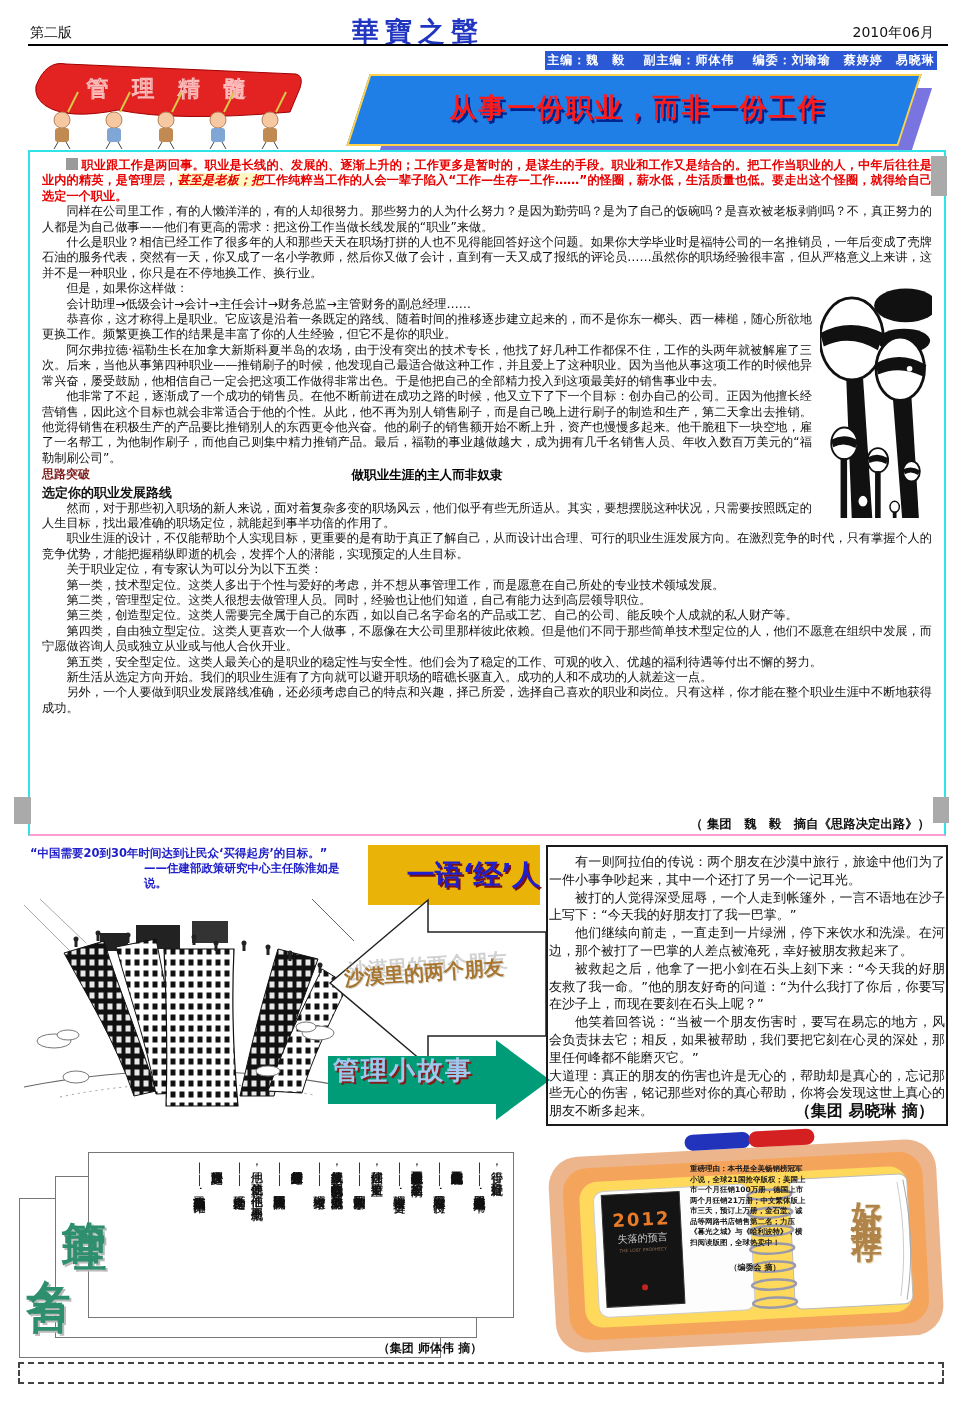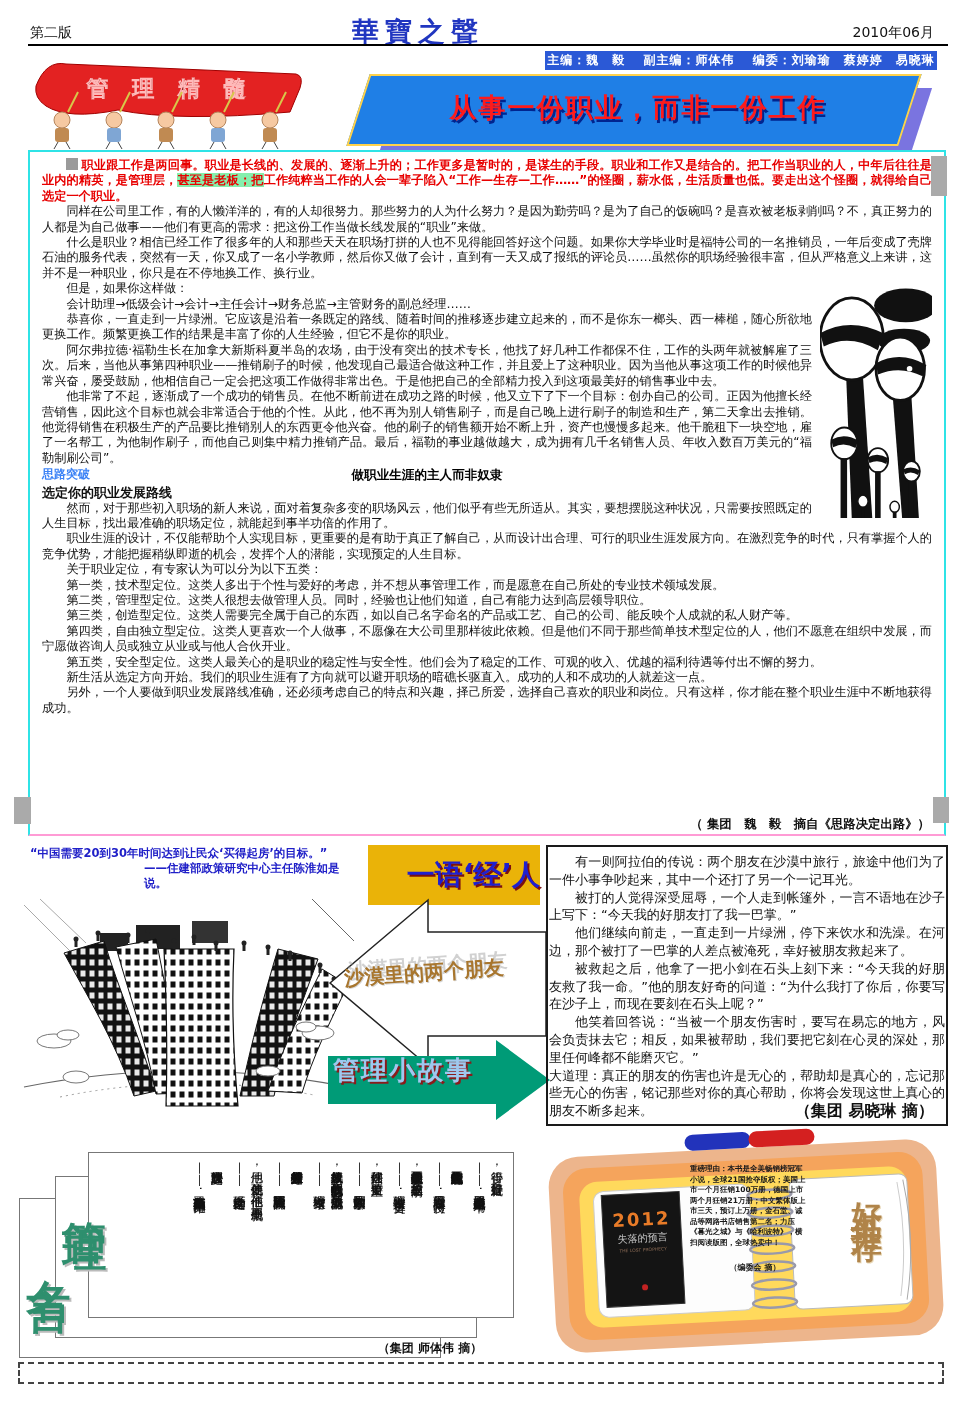--- a/index.html
+++ b/index.html
@@ -27,24 +27,24 @@
               text-shadow:2px 3px 0 #00248f;letter-spacing:2px;}
   
   .article{position:absolute;left:28px;top:150px;width:918px;height:686px;box-sizing:border-box;
            border:2px solid #2fe3e6;border-bottom-color:#ff9bd5;
            padding:6px 12px 4px 12px;font-size:12.2px;line-height:15.4px;
            text-align:justify;overflow:hidden;}
   .article p{margin:0;text-indent:2em;}
   .p-red{color:#e80000;font-weight:bold;text-indent:0;}
   .grey-sq{display:inline-block;width:12px;height:12px;background:#9a9a9a;
            margin-right:3px;vertical-align:-1px;}
-  .hl{background:#86efac;}
+  .hl{background:#fef9c3;font-style:italic;}
   .crowd-float{float:right;width:112px;height:235px;margin:2px 0 2px 8px;}
   .secrow{position:relative;height:17px;margin:1px 0;}
-  .sec-label{position:absolute;left:0;top:0;color:#3b82f6;font-weight:bold;font-size:12px;}
+  .sec-label{position:absolute;left:0;top:0;color:#7f1d1d;font-weight:bold;font-size:12px;}
   .sec-title{text-align:center;color:#000000;font-weight:bold;font-size:12.6px;}
   .subhead{font-weight:bold;font-size:13px;text-indent:0 !important;}
   .art-attr{position:absolute;right:14px;bottom:3px;font-weight:bold;font-size:12.4px;}
   .artifact{position:absolute;background:#aaa;}
   
   .cartoonbox{position:absolute;left:16px;top:846px;width:340px;height:278px;overflow:hidden;}
   .cap1{color:#2020c8;font-weight:bold;font-size:11.5px;padding-left:14px;}
   .cap2{color:#2020c8;font-weight:bold;font-size:11.5px;padding-left:128px;}
   
   .yiyu-box{position:absolute;left:368px;top:845px;width:172px;height:60px;background:#eab308;
@@ -177,21 +177,21 @@
       <path d="M85,200 Q94,195 103,201 L101,206 Q94,201 87,205 Z" fill="#111"></path>
       <rect x="91" y="212" width="5" height="40" fill="#111"></rect>
       <ellipse cx="42" cy="234" rx="5.5" ry="6.5" fill="#fff" stroke="#111" stroke-width="1.5"></ellipse>
       <rect x="40" y="240" width="4" height="12" fill="#111"></rect>
       <ellipse cx="76" cy="240" rx="5" ry="6" fill="#fff" stroke="#111" stroke-width="1.5"></ellipse>
       <rect x="74" y="245" width="4" height="7" fill="#111"></rect>
     </svg>
 
     <p>但是，如果你这样做：</p>
     <p>会计助理→低级会计→会计→主任会计→财务总监→主管财务的副总经理……</p>
-    <p>恭喜你，一直走到一片绿洲。它应该是沿着一条既定的路线、随着时间的推移逐步建立起来的，而不是你东一榔头、西一棒槌，随心所欲地更换工作。频繁更换工作的结果是丰富了你的人生经验，但它不是你的职业。</p>
+    <p>恭喜你，这才称得上是职业。它应该是沿着一条既定的路线、随着时间的推移逐步建立起来的，而不是你东一榔头、西一棒槌，随心所欲地更换工作。频繁更换工作的结果是丰富了你的人生经验，但它不是你的职业。</p>
     <p>阿尔弗拉德·福勒生长在加拿大新斯科夏半岛的农场，由于没有突出的技术专长，他找了好几种工作都保不住，工作的头两年就被解雇了三次。后来，当他从事第四种职业——推销刷子的时候，他发现自己最适合做这种工作，并且爱上了这种职业。因为当他从事这项工作的时候他异常兴奋，屡受鼓励，他相信自己一定会把这项工作做得非常出色。于是他把自己的全部精力投入到这项最美好的销售事业中去。</p>
     <p>他非常了不起，逐渐成了一个成功的销售员。在他不断前进在成功之路的时候，他又立下了下一个目标：创办自己的公司。正因为他擅长经营销售，因此这个目标也就会非常适合于他的个性。从此，他不再为别人销售刷子，而是自己晚上进行刷子的制造和生产，第二天拿出去推销。他觉得销售在积极生产的产品要比推销别人的东西更令他兴奋。他的刷子的销售额开始不断上升，资产也慢慢多起来。他干脆租下一块空地，雇了一名帮工，为他制作刷子，而他自己则集中精力推销产品。最后，福勒的事业越做越大，成为拥有几千名销售人员、年收入数百万美元的“福勒制刷公司”。</p>
     <div class="secrow">
       <span class="sec-label">思路突破</span>
       <div class="sec-title">做职业生涯的主人而非奴隶</div>
     </div>
     <p class="subhead">选定你的职业发展路线</p>
     <p>然而，对于那些初入职场的新人来说，面对着复杂多变的职场风云，他们似乎有些无所适从。其实，要想摆脱这种状况，只需要按照既定的人生目标，找出最准确的职场定位，就能起到事半功倍的作用了。</p>
     <p>职业生涯的设计，不仅能帮助个人实现目标，更重要的是有助于真正了解自己，从而设计出合理、可行的职业生涯发展方向。在激烈竞争的时代，只有掌握个人的竞争优势，才能把握稍纵即逝的机会，发挥个人的潜能，实现预定的人生目标。</p>
     <p>关于职业定位，有专家认为可以分为以下五类：</p>

